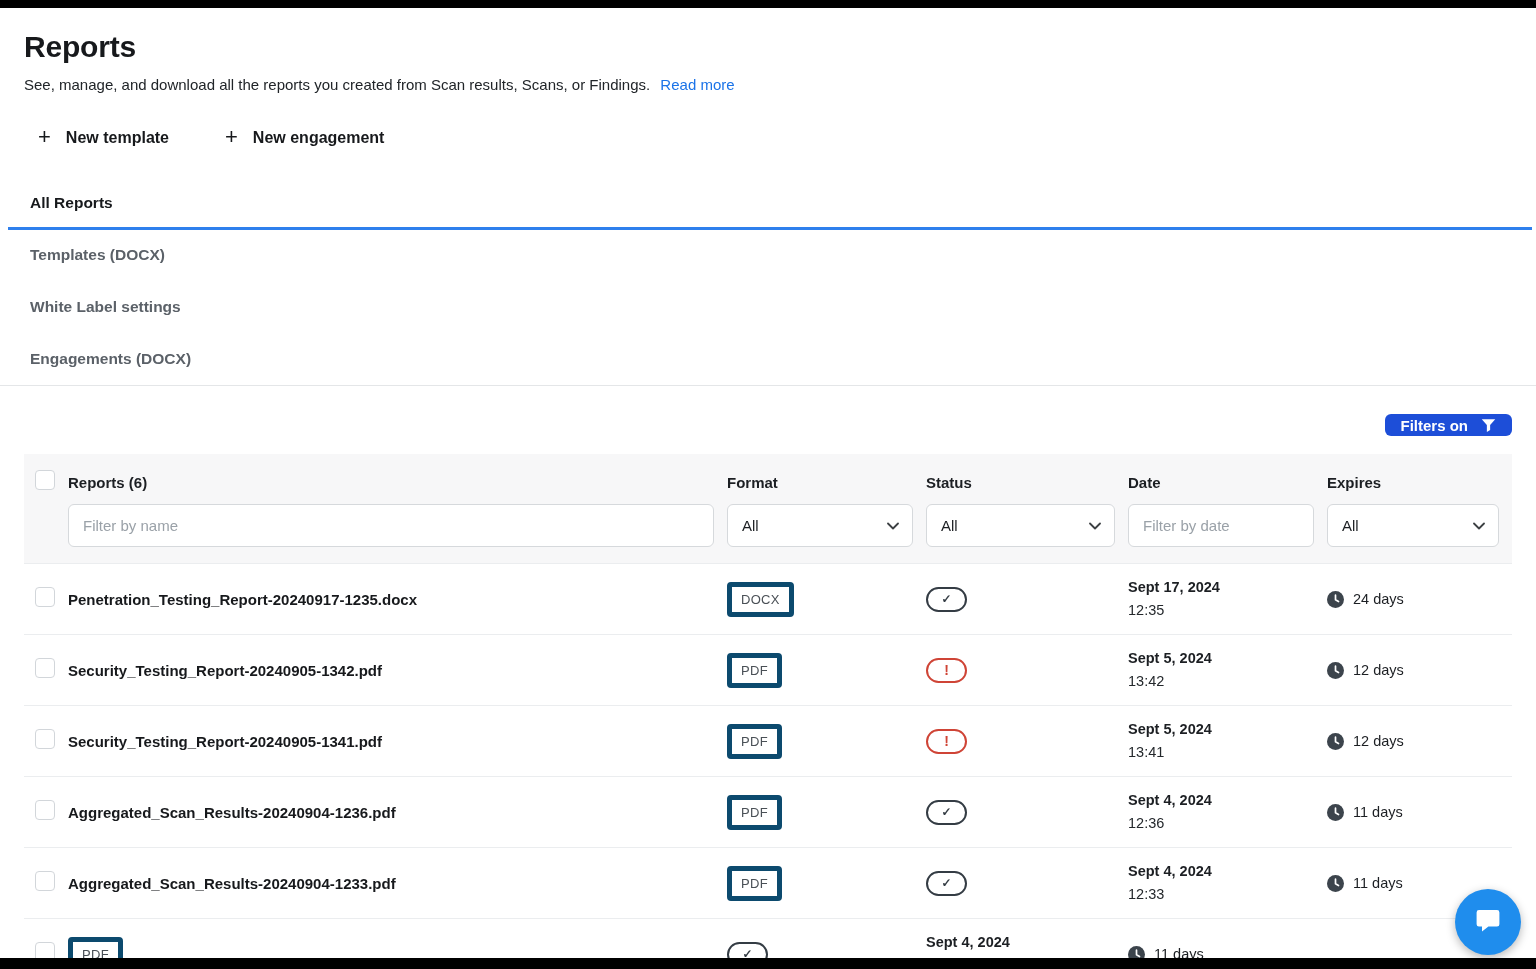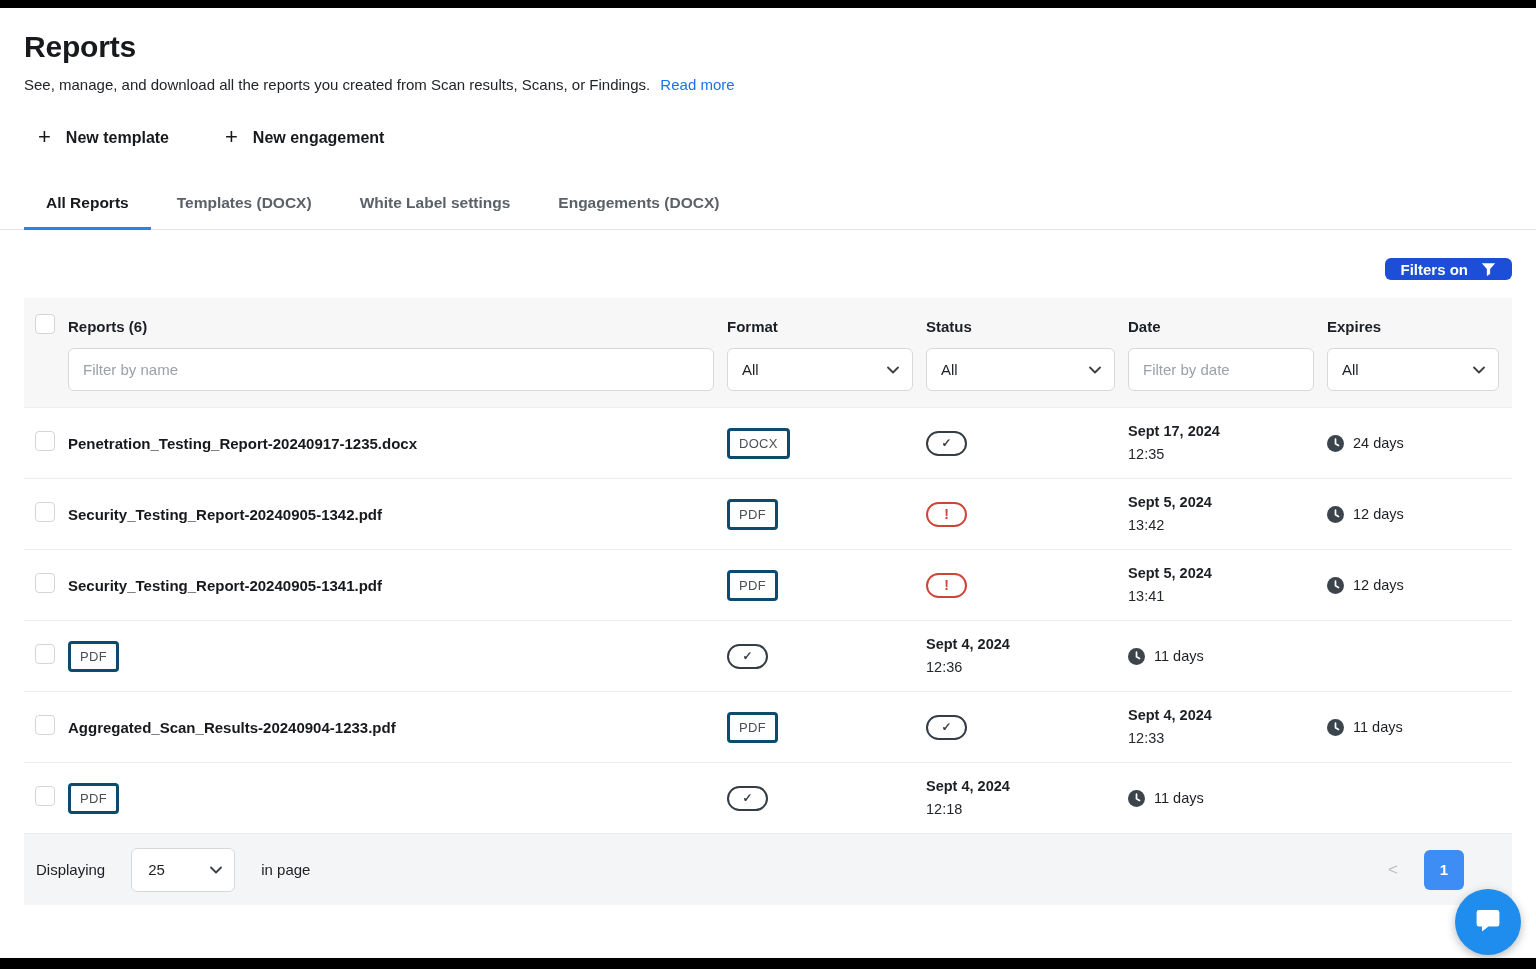--- a/index.html
+++ b/index.html
@@ -20,21 +20,21 @@
   .page-header { padding:30px 12px 0 24px; }
   h1.title { font-size:30px; font-weight:700; letter-spacing:-0.2px; color:#17191c; }
   .subtitle { margin-top:12px; font-size:15px; color:#212529; }
   .subtitle .read-more { color:#1a73e8; text-decoration:none; margin-left:6px; cursor:pointer; }
 
   .actions { display:flex; gap:56px; margin-top:34px; padding-left:14px; }
   .action { display:flex; align-items:center; gap:15px; font-size:16px; font-weight:700; color:#17191c; cursor:pointer; }
   .plus { font-size:22px; font-weight:400; line-height:1; position:relative; top:-1px; }
 
   
-  .tabs { display:flex; margin-top:28px; border-bottom:1px solid #e4e6e8; padding-left:24px; }
+  .tabs { display:flex; margin-top:28px; border-bottom:1px solid #e4e6e8; padding-left:8px;flex-direction:column; }
   .tab { padding:17px 22px; font-size:15.5px; font-weight:600; color:#5b6168; cursor:pointer; position:relative; white-space:nowrap; margin-right:4px; }
   .tab.active { color:#17191c; font-weight:700; }
   .tab.active::after { content:""; position:absolute; left:0; right:0; bottom:-1px; height:3px; background:#2f80ed; }
 
   
   .toolbar { display:flex; justify-content:flex-end; padding:28px 24px 18px 24px; }
   .btn-filters {
     display:flex; align-items:center; gap:12px;
     background:#1d4ed8; color:#fff; border:none; border-radius:6px;
     padding:9px 15px; font-size:15px; font-weight:600; font-family:inherit; cursor:pointer;
@@ -69,21 +69,21 @@
   .select {
     display:flex; align-items:center; justify-content:space-between;
     padding:0 13px 0 14px; cursor:pointer;
   }
   .chev svg { display:block; }
 
   .row { border-top:1px solid #ebedef; min-height:71px; background:#fff; }
   .name-cell { font-size:15px; font-weight:700; color:#17191c; padding-right:13px; cursor:pointer; }
 
   .badge {
-    display:inline-block; border:3px solid #0c4a6e; border-radius:4px;
+    display:inline-block; border:5px solid #0c4a6e; border-radius:4px;
     padding:5px 9px; font-size:13px; font-weight:400; color:#4a5056; letter-spacing:0.3px;
     background:#fff;
   }
 
   .pill {
     width:41px; height:25px; border:2px solid; border-radius:13px;
     display:flex; align-items:center; justify-content:center; background:#fff;
   }
   .pill[data-status="success"] { border-color:#343c44; color:#343c44; }
   .pill[data-status="error"]   { border-color:#cf4436; color:#cf4436; }
@@ -280,20 +280,21 @@
             <circle cx="8.5" cy="8.5" r="8.5" fill="#3c444c"></circle>
             <path d="M8.5 4.2v4.6l3 1.7" stroke="#fff" stroke-width="1.7" fill="none" stroke-linecap="round" stroke-linejoin="round"></path>
           </svg>
       </span>
       <span>12 days</span>
     </div>
   </div>
 
   <div class="grid row">
     <div class="cb-cell"><span class="checkbox"></span></div>
+    <div class="name-cell">Aggregated_Scan_Results-20240904-1236.pdf</div>
     <div><span class="badge">PDF</span></div>
     <div>
         <span class="pill" data-status="success"></span>
       </div>
     <div class="date-cell">
       <div class="d1">Sept 4, 2024</div>
       <div class="d2">12:36</div>
     </div>
     <div class="expires-cell">
       <span class="clock">

